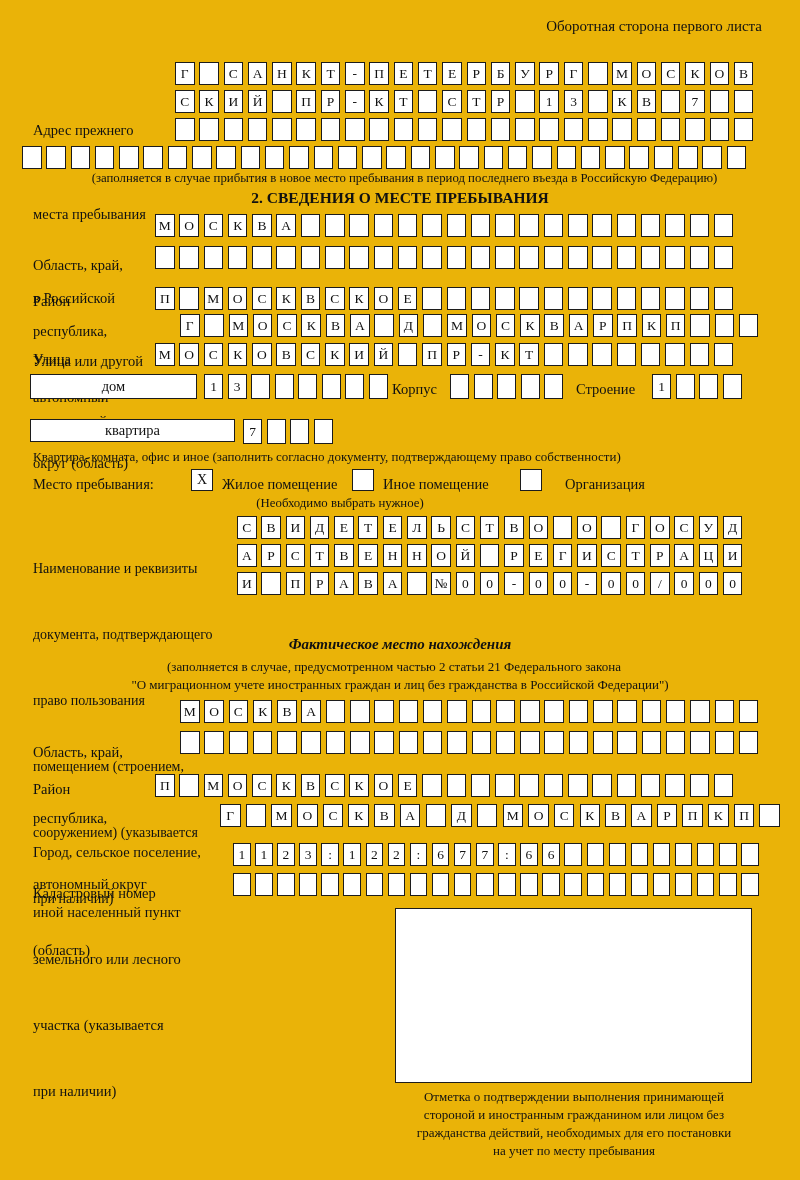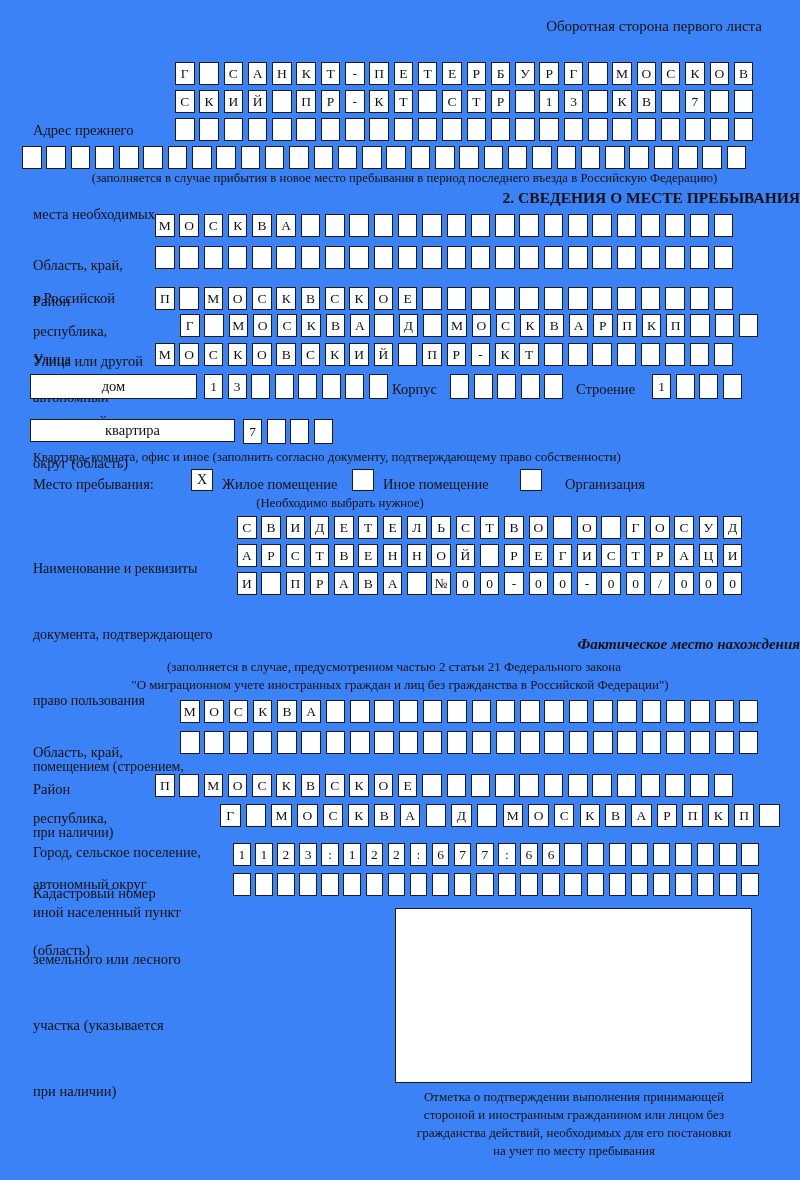--- a/index.html
+++ b/index.html
@@ -1,46 +1,46 @@
 <!DOCTYPE html>
 <html><head>
 <meta charset="utf-8">
 <style>
   html,body{margin:0;padding:0;background:#fff;}
-  .page{position:relative;width:800px;height:1180px;background:#3b82f6;
+  .page{position:relative;width:800px;height:1180px;background:#eab308;
         font-family:"Liberation Serif","DejaVu Serif",serif;color:#111;overflow:hidden;}
   .abs{position:absolute;}
   .lbl{font-size:14.5px;line-height:27px;white-space:pre;}
   .lbl div{white-space:nowrap;}
   .row{position:absolute;display:flex;gap:4.8px;}
   .cell{box-sizing:border-box;width:19.5px;height:23px;border:1.6px solid #1c1c1c;
         display:flex;align-items:center;justify-content:center;
         font-size:13.5px;background:#fff;flex:none;}
   .row.house{gap:4.5px;} .row.house .cell{width:19px;height:25px;}
   .row.kad{gap:4.6px;} .row.kad .cell{width:17.5px;}
   .row.factcity{gap:5.2px;} .row.factcity .cell{width:20.5px;}
   .namedbox{box-sizing:border-box;border:1.6px solid #1c1c1c;display:flex;
             align-items:center;justify-content:center;font-size:14.5px;background:#fff;}
   .note{font-size:12.8px;}
   .center{text-align:center;}
-  .title{font-weight:bold;font-size:15.5px;text-align:right;}
+  .title{font-weight:bold;font-size:15.5px;}
   .chk{box-sizing:border-box;width:22px;height:22px;border:1.6px solid #1c1c1c;
        display:flex;align-items:center;justify-content:center;font-size:14px;background:#fff;}
   .stamp{box-sizing:border-box;border:1.7px solid #1c1c1c;background:#fff;}
 </style>
 </head>
 <body>
 
 <div class="page">
 
   <div class="abs" style="top:18px;right:38px;font-size:15px;">Оборотная сторона первого листа</div>
 
   <div class="abs lbl" style="left:33px;top:60px;line-height:28px;">
     <div>Адрес прежнего</div>
-    <div>места необходимых</div>
+    <div>места пребывания</div>
     <div>в Российской</div>
     <div>Федерации</div>
   </div>
   <div class="row" style="left:175px;top:62px;">
       <div class="cell">Г</div>
       <div class="cell"></div>
       <div class="cell">С</div>
       <div class="cell">А</div>
       <div class="cell">Н</div>
       <div class="cell">К</div>
@@ -340,20 +340,21 @@
   <div class="abs lbl" style="left:383px;top:471px;">Иное помещение</div>
   <div class="chk abs" style="left:520px;top:469px;"></div>
   <div class="abs lbl" style="left:565px;top:471px;">Организация</div>
   <div class="abs note" style="left:180px;top:496px;width:320px;text-align:center;">(Необходимо выбрать нужное)</div>
 
   <div class="abs lbl" style="left:33px;top:514px;line-height:22px;font-size:14px;">
     <div>Наименование и реквизиты</div>
     <div>документа, подтверждающего</div>
     <div>право пользования</div>
     <div>помещением (строением,</div>
+    <div>сооружением) (указывается</div>
     <div>при наличии)</div>
   </div>
   <div class="row" style="left:237px;top:516px;">
       <div class="cell">С</div>
       <div class="cell">В</div>
       <div class="cell">И</div>
       <div class="cell">Д</div>
       <div class="cell">Е</div>
       <div class="cell">Т</div>
       <div class="cell">Е</div>

